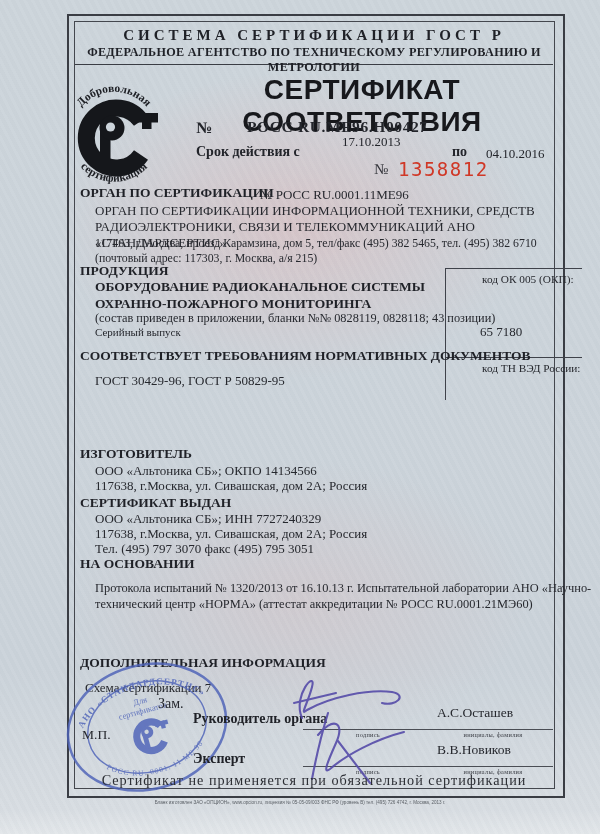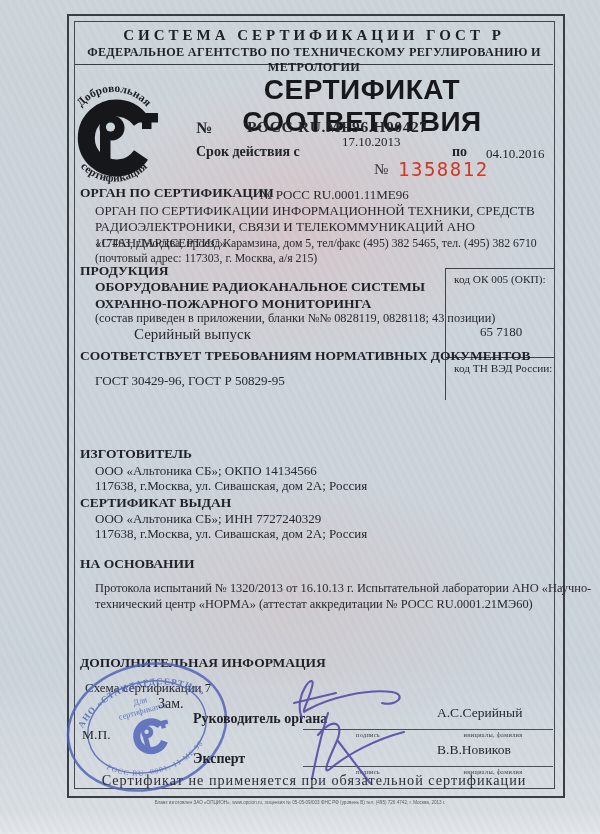--- a/index.html
+++ b/index.html
@@ -24,21 +24,21 @@
   .validity-label{left:196px;top:144px;font-size:14px;font-weight:bold;}
   .date-from{left:342px;top:134px;font-size:13px;font-family:Liberation Serif, serif;}
   .to-label{left:452px;top:144px;font-size:14px;font-weight:bold;}
   .date-to{left:486px;top:146px;font-size:13px;}
   .blank-no{left:374px;top:161px;font-size:15px;color:#33343a;}
   .blank-number{left:398px;top:158px;font-family:"DejaVu Sans Mono",monospace;font-size:19px;
     letter-spacing:1.5px;color:#d03827;}
   .lbl{font-size:13.5px;font-weight:bold;color:#1f2127;}
   .txt{font-size:13px;color:#26282e;}
   .txt-s{font-size:11.8px;color:#26282e;}
-  .code-box{border-top:1.6px solid #3f424a;border-left:1.6px solid #3f424a;}
+  .code-box{border-top:1.6px solid #3f424a;border-left:1.6px solid #3f424a;padding-left:28px;}
   .box1{left:445px;top:268px;width:108px;height:90px;}
   .box2{left:445px;top:357px;width:108px;height:42px;}
   .code-lbl{font-size:11.3px;padding:4px 0 0 8px;color:#26282e;}
   .sig-line{border-bottom:1.1px solid #4a4d54;}
   .cap{font-size:6.3px;color:#3c3f46;text-align:center;letter-spacing:.3px;}
   .bottom-note{left:75px;top:772px;width:478px;text-align:center;font-size:14.2px;letter-spacing:1px;color:#2b2d33;}
   .print-footer{left:80px;top:799px;width:440px;text-align:center;font-size:5px;color:#5c6167;
     font-family:"Liberation Sans",sans-serif;transform:scale(.92);transform-origin:center top;}
   .rst-logo{left:58px;top:76px;}
   .stamp{left:52px;top:655px;opacity:.82;}
@@ -97,40 +97,41 @@
   <div class="abs txt" style="left:260px;top:187px;">№ РОСС  RU.0001.11МЕ96</div>
   <div class="abs txt" style="left:95px;top:203px;">ОРГАН  ПО  СЕРТИФИКАЦИИ  ИНФОРМАЦИОННОЙ  ТЕХНИКИ, СРЕДСТВ</div>
   <div class="abs txt" style="left:95px;top:219px;">РАДИОЭЛЕКТРОНИКИ,  СВЯЗИ  И  ТЕЛЕКОММУНИКАЦИЙ  АНО «СТАНДАРДСЕРТИС»</div>
   <div class="abs txt-s" style="left:95px;top:236px;">117463, г.Москва, проезд  Карамзина,  дом 5,  тел/факс (495) 382 5465, тел. (495) 382 6710</div>
   <div class="abs txt-s" style="left:95px;top:251px;">(почтовый  адрес: 117303, г. Москва, а/я 215)</div>
 
   <div class="abs lbl" style="left:80px;top:263px;">ПРОДУКЦИЯ</div>
   <div class="abs lbl" style="left:95px;top:279px;">ОБОРУДОВАНИЕ  РАДИОКАНАЛЬНОЕ  СИСТЕМЫ</div>
   <div class="abs lbl" style="left:95px;top:296px;">ОХРАННО-ПОЖАРНОГО  МОНИТОРИНГА</div>
   <div class="abs txt" style="left:95px;top:311px;font-size:12.3px;">(состав  приведен  в  приложении, бланки №№ 0828119, 0828118; 43 позиции)</div>
-  <div class="abs txt" style="left:95px;top:326px;font-size:15px;margin-left:39px;">Серийный  выпуск</div>
+  <div class="abs txt" style="left:95px;top:326px;font-size:11px;">Серийный  выпуск</div>
 
   <div class="abs code-box box1">
     <div class="code-lbl">код ОК 005 (ОКП):</div>
   </div>
   <div class="abs txt" style="left:480px;top:324px;">65 7180</div>
 
   <div class="abs code-box box2">
     <div class="code-lbl">код ТН ВЭД России:</div>
   </div>
   <div class="abs lbl" style="left:80px;top:348px;">СООТВЕТСТВУЕТ ТРЕБОВАНИЯМ НОРМАТИВНЫХ ДОКУМЕНТОВ</div>
   <div class="abs txt" style="left:95px;top:373px;">ГОСТ 30429-96,   ГОСТ Р 50829-95</div>
 
   <div class="abs lbl" style="left:80px;top:446px;">ИЗГОТОВИТЕЛЬ</div>
   <div class="abs txt" style="left:95px;top:463px;">ООО «Альтоника СБ»;  ОКПО 14134566</div>
   <div class="abs txt" style="left:95px;top:478px;">117638, г.Москва, ул. Сивашская, дом 2А;  Россия</div>
 
   <div class="abs lbl" style="left:80px;top:495px;">СЕРТИФИКАТ ВЫДАН</div>
   <div class="abs txt" style="left:95px;top:511px;">ООО «Альтоника СБ»;  ИНН 7727240329</div>
   <div class="abs txt" style="left:95px;top:526px;">117638, г.Москва, ул. Сивашская, дом 2А;  Россия</div>
+  <div class="abs txt" style="left:95px;top:541px;">Тел.  (495) 797 3070  факс (495) 795 3051</div>
 
   <div class="abs lbl" style="left:80px;top:556px;">НА ОСНОВАНИИ</div>
   <div class="abs txt" style="left:95px;top:581px;font-size:12.4px;">Протокола  испытаний  № 1320/2013 от 16.10.13 г. Испытательной  лаборатории  АНО «Научно-</div>
   <div class="abs txt" style="left:95px;top:597px;font-size:12.4px;">технический  центр  «НОРМА» (аттестат  аккредитации  № РОСС RU.0001.21МЭ60)</div>
 
   <div class="abs lbl" style="left:80px;top:655px;">ДОПОЛНИТЕЛЬНАЯ ИНФОРМАЦИЯ</div>
   <div class="abs txt" style="left:85px;top:680px;">Схема сертификации  7</div>
 
   <svg class="abs stamp" width="190" height="145" viewBox="0 0 190 145">
     <defs>
@@ -158,21 +159,21 @@
         <rect x="15" y="-22" width="24" height="8"></rect>
         <rect x="25" y="-22" width="8" height="14"></rect>
       </g>
     </g>
   </svg>
 
   <div class="abs txt" style="left:158px;top:696px;font-size:14px;">Зам.</div>
   <div class="abs lbl" style="left:193px;top:711px;font-size:14px;">Руководитель органа</div>
   <div class="abs sig-line" style="left:303px;top:700px;width:130px;height:29px;"></div>
   <div class="abs cap" style="left:303px;top:731px;width:130px;">подпись</div>
-  <div class="abs txt" style="left:437px;top:705px;font-size:13.5px;">А.С.Серийный</div>
+  <div class="abs txt" style="left:437px;top:705px;font-size:13.5px;">А.С.Осташев</div>
   <div class="abs sig-line" style="left:433px;top:700px;width:120px;height:29px;"></div>
   <div class="abs cap" style="left:433px;top:731px;width:120px;">инициалы, фамилия</div>
 
   <div class="abs txt" style="left:82px;top:727px;font-size:13.5px;">М.П.</div>
 
   <div class="abs lbl" style="left:193px;top:751px;font-size:14px;">Эксперт</div>
   <div class="abs sig-line" style="left:303px;top:737px;width:130px;height:29px;"></div>
   <div class="abs cap" style="left:303px;top:768px;width:130px;">подпись</div>
   <div class="abs txt" style="left:437px;top:742px;font-size:13.5px;">В.В.Новиков</div>
   <div class="abs sig-line" style="left:433px;top:737px;width:120px;height:29px;"></div>

